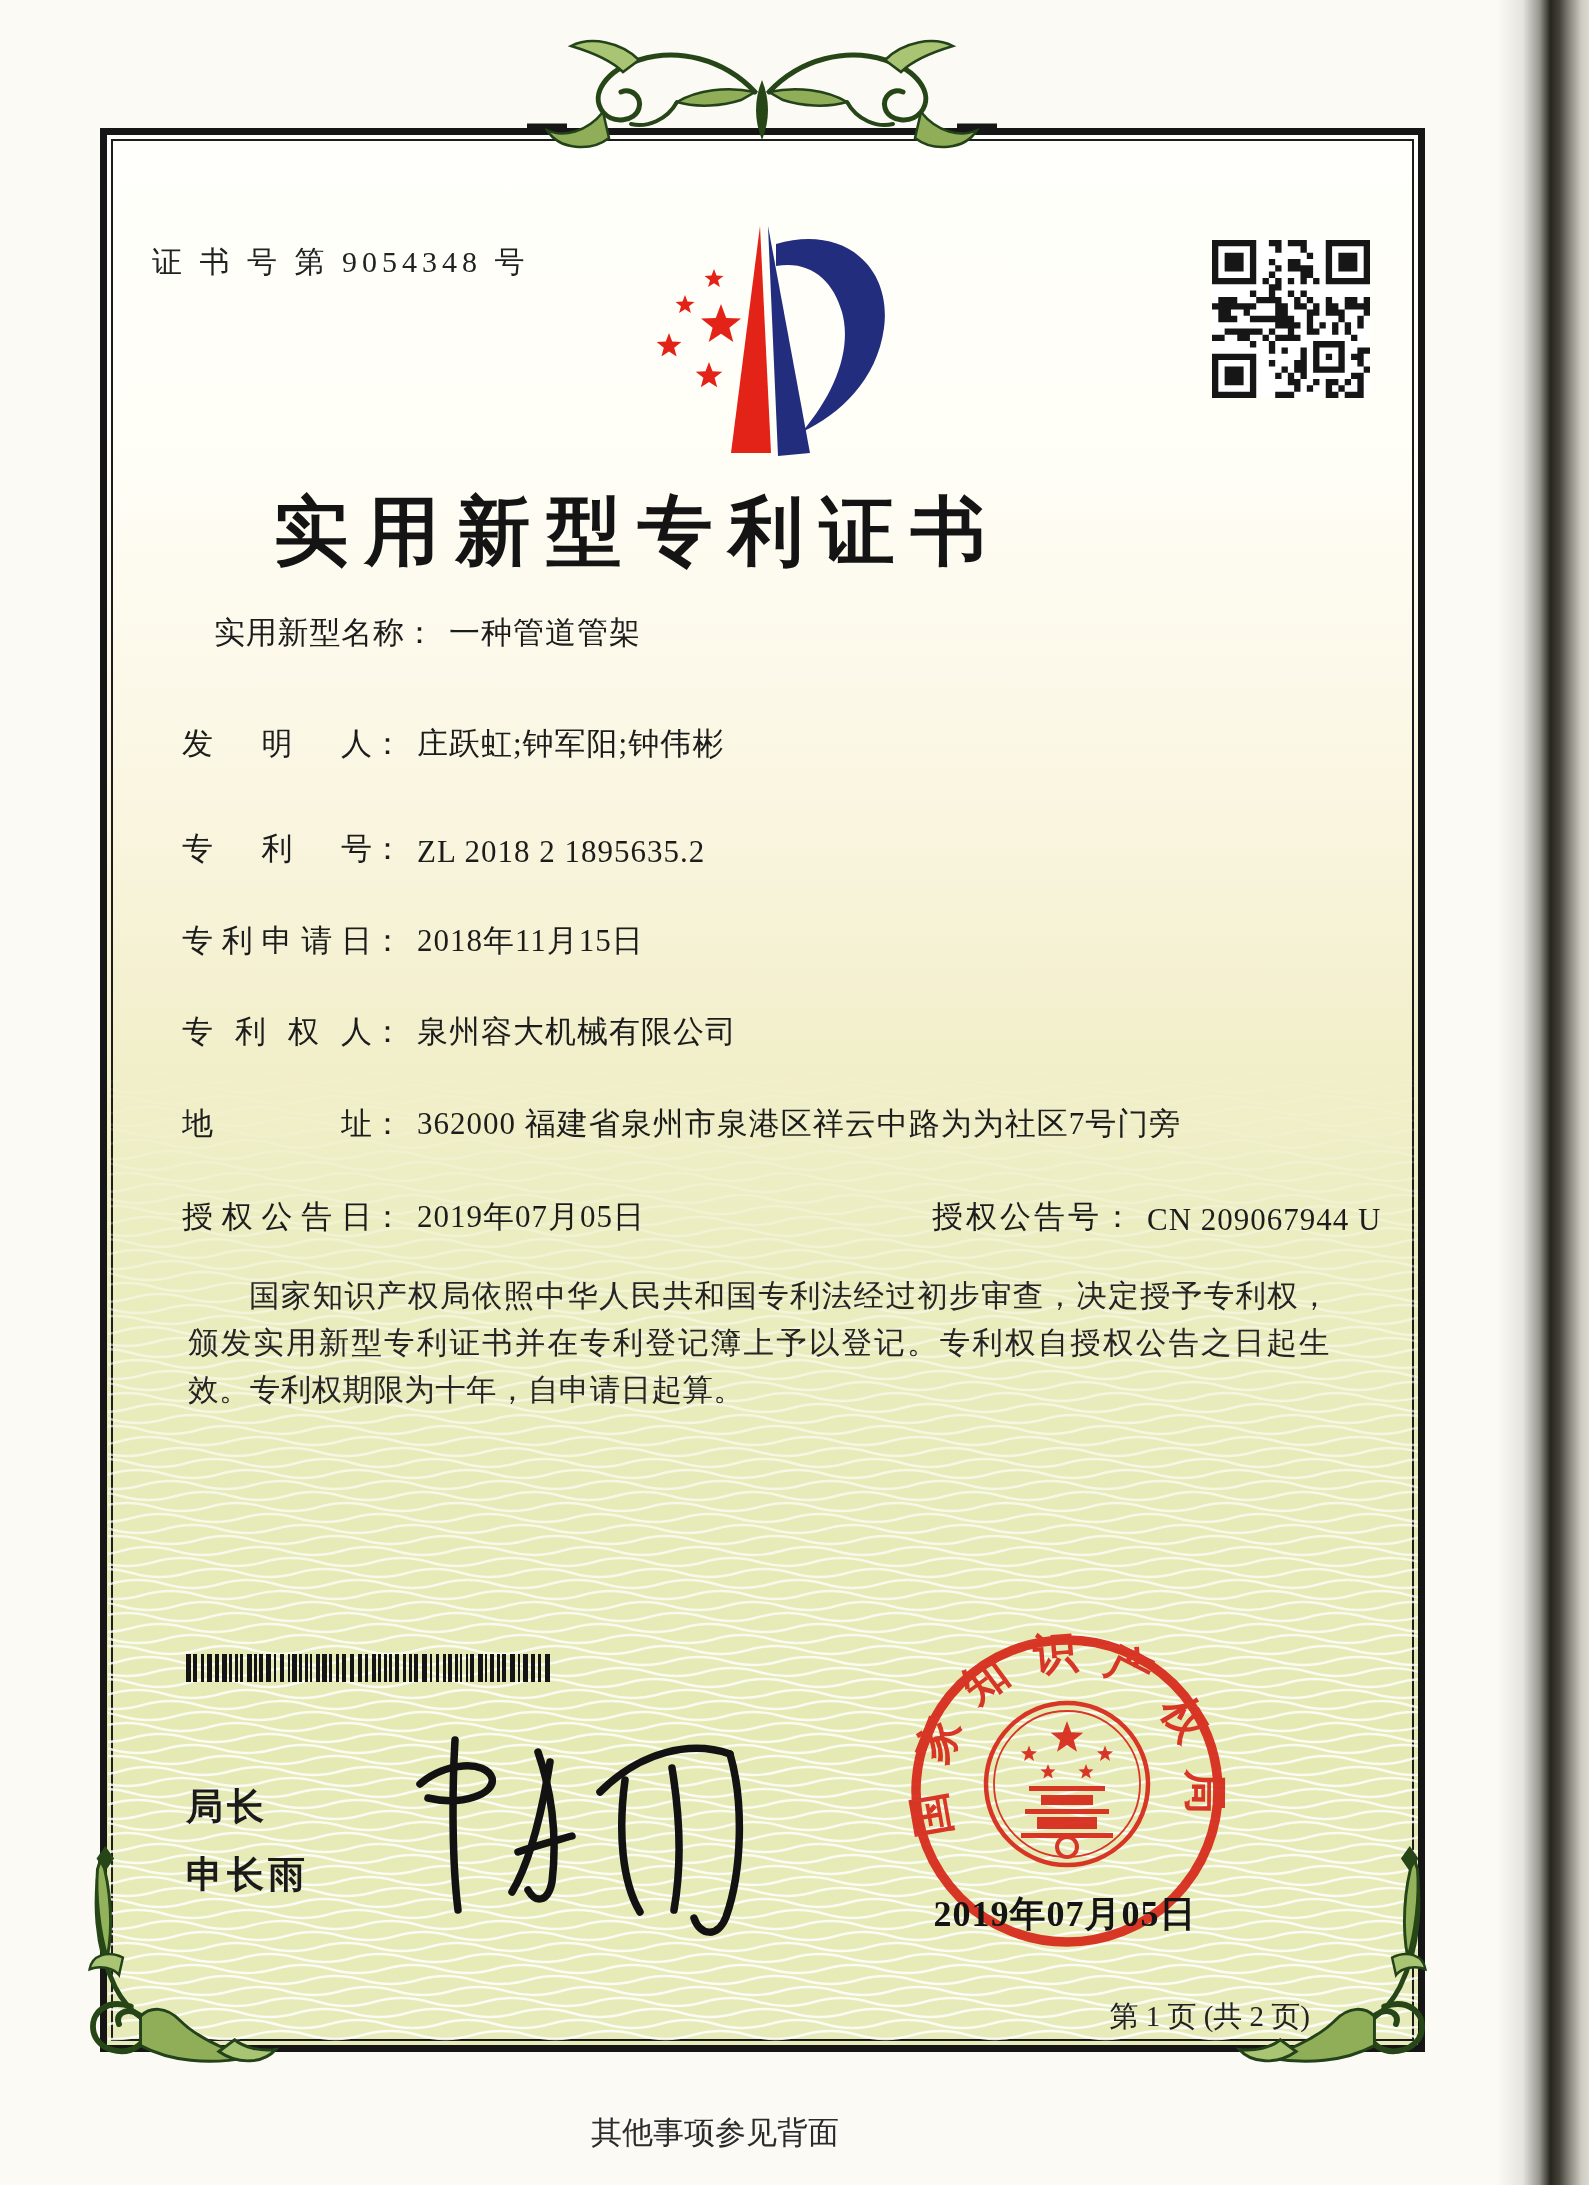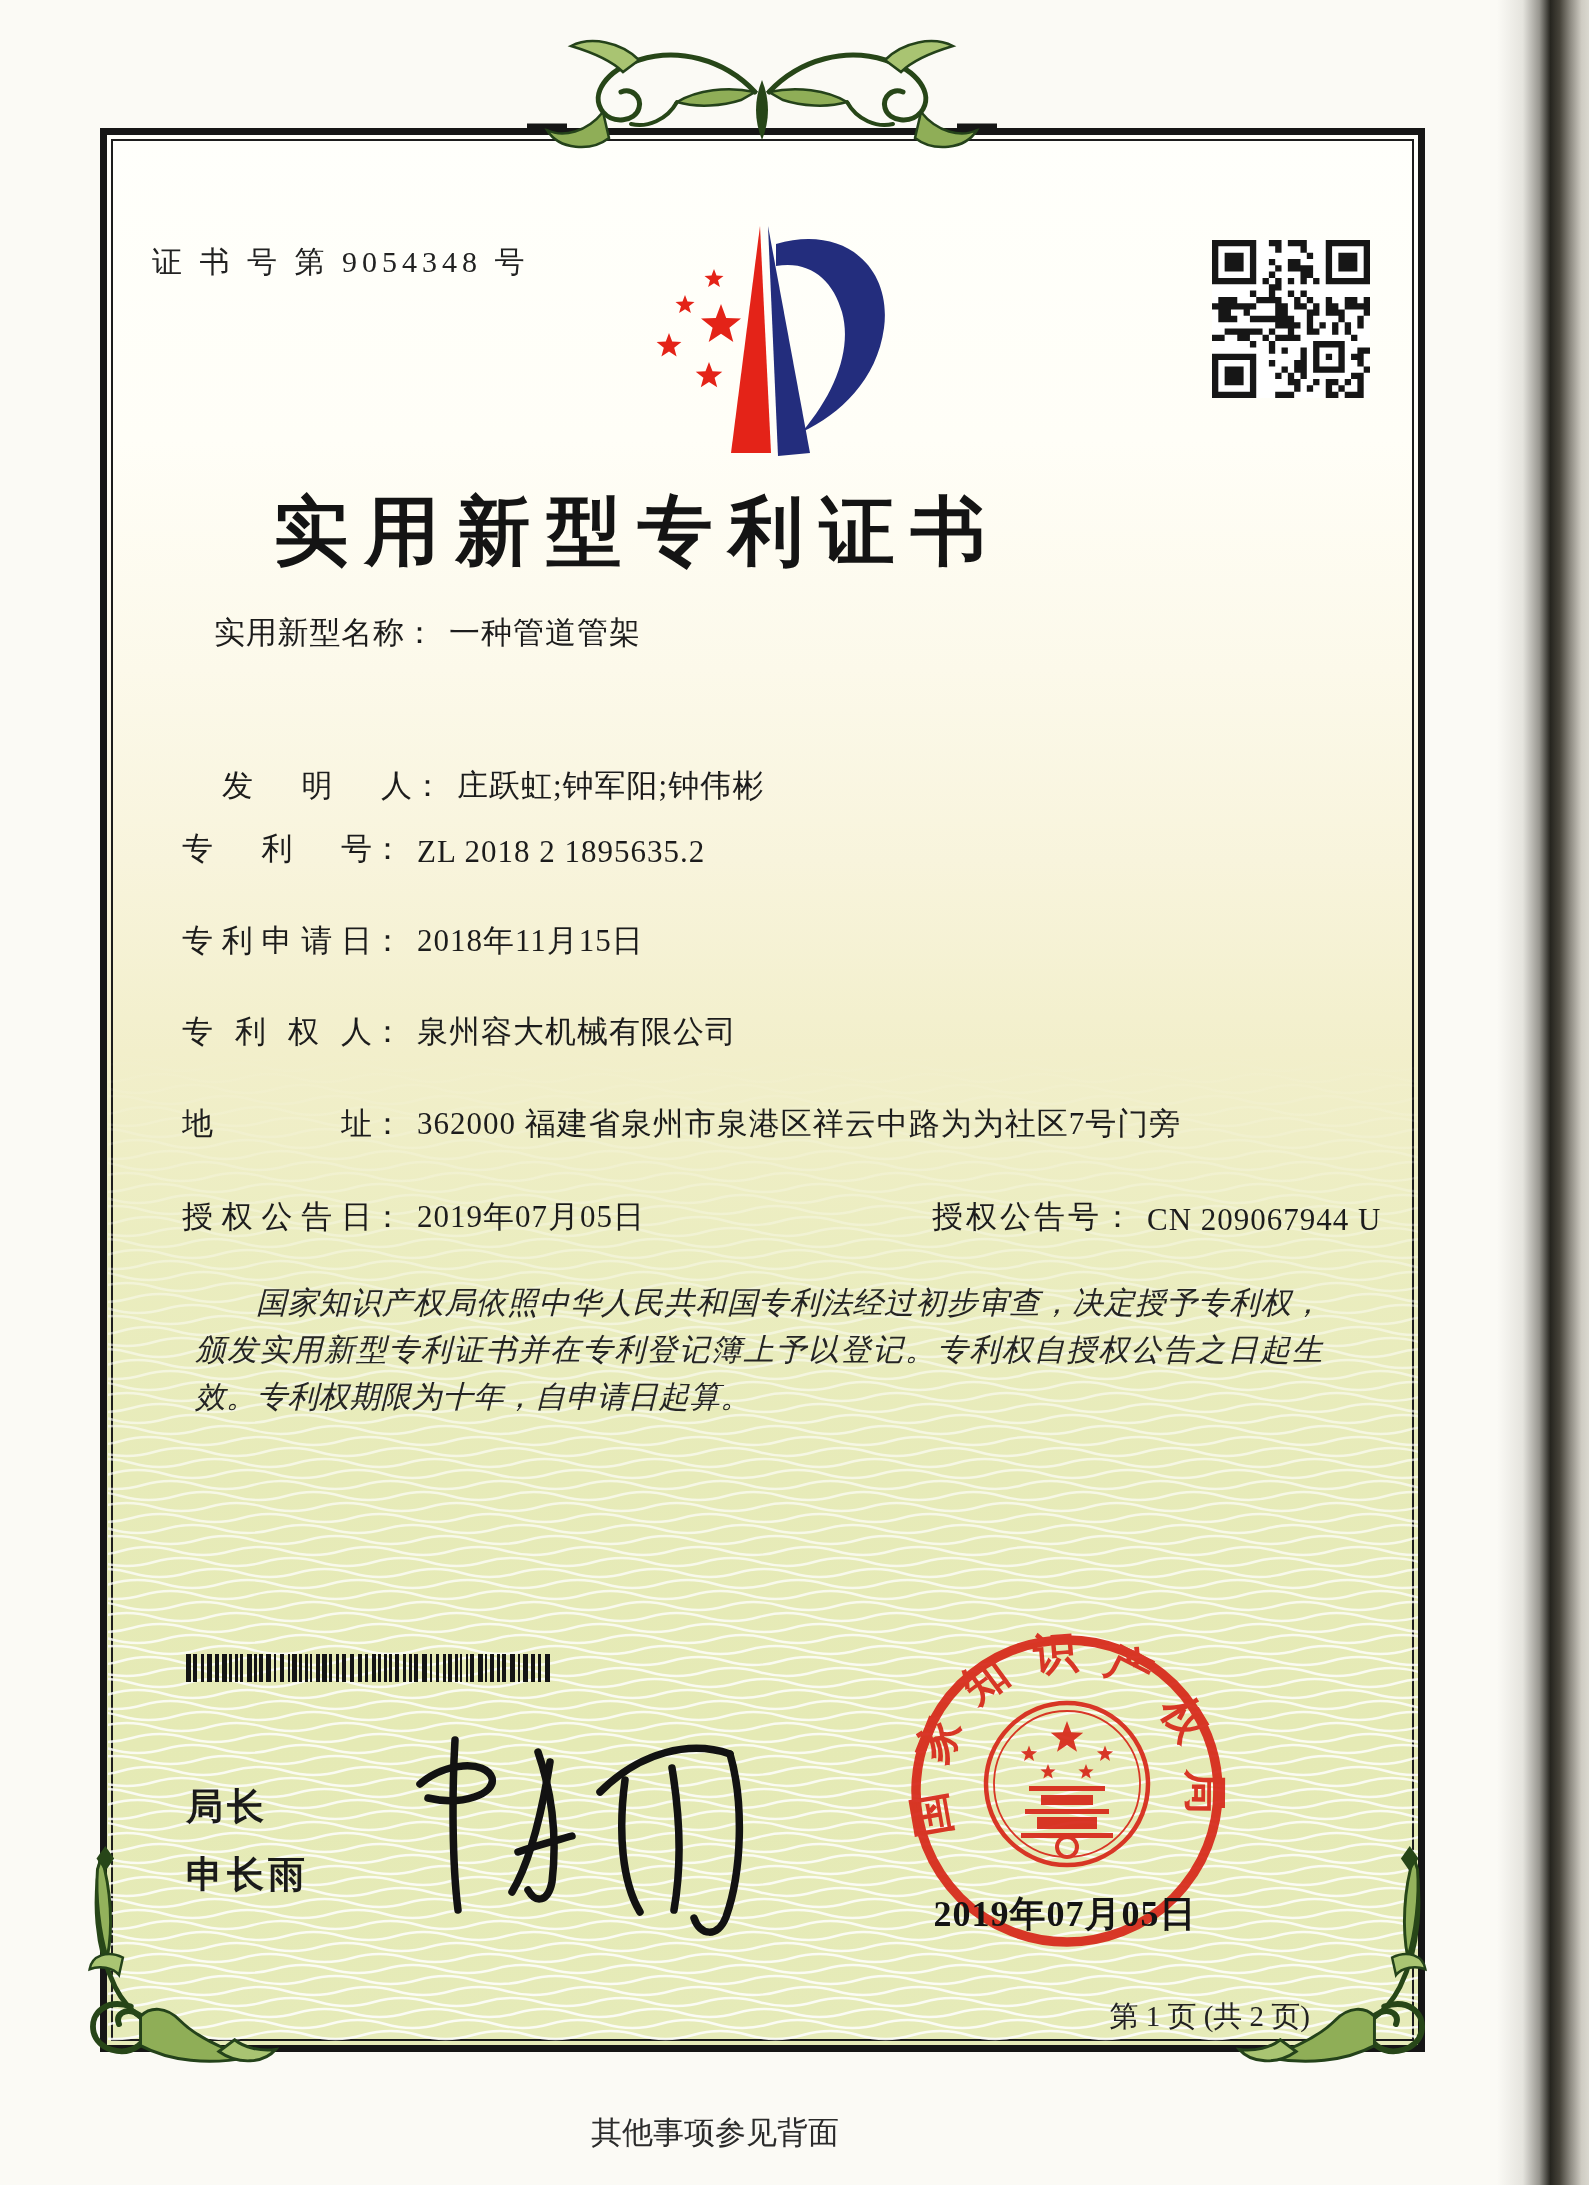--- a/index.html
+++ b/index.html
@@ -32,21 +32,21 @@
     left:100px;top:482px;width:1075px;text-align:center;z-index:4;
     font-size:75px;font-weight:700;letter-spacing:16px;color:#141414;
   }
   .frow{left:182px;height:44px;white-space:nowrap;font-size:31px;z-index:4;}
   .flabel{display:inline-block;width:190px;text-align:justify;text-align-last:justify;vertical-align:bottom;}
   .fcolon{display:inline-block;vertical-align:bottom;margin-right:14px;}
   .fvalue{display:inline-block;vertical-align:bottom;letter-spacing:1px;}
   .grant-no{left:750px;top:0;position:absolute;white-space:nowrap;}
   .paras{left:183px;top:1268px;width:1152px;z-index:4;font-size:30.5px;line-height:47px;
     letter-spacing:.4px;text-align:justify;color:#242424;}
-  .paras p{margin:12px;text-indent:2em;font-style:italic;}
+  .paras p{margin:5px;text-indent:2em;}
   #barcode{left:186px;top:1654px;z-index:4;}
   .signer{left:186px;font-size:37px;font-weight:700;z-index:4;color:#1a1a1a;
     font-family:"Liberation Sans","DejaVu Sans",sans-serif;letter-spacing:4px;}
   #signature{left:400px;top:1732px;z-index:5;}
   #seal{left:902px;top:1626px;z-index:5;}
   .seal-date{left:915px;top:1890px;width:300px;text-align:center;z-index:6;
     font-size:36px;font-weight:600;letter-spacing:1px;color:#141414;}
   .page-no{left:98px;top:1997px;width:1212px;text-align:right;font-size:29px;z-index:4;color:#222;}
   .back-note{left:110px;top:2112px;width:1210px;text-align:center;font-size:31px;z-index:4;color:#2b2b2b;}
   #flourish-top{left:527px;top:28px;z-index:3;}
@@ -216,21 +216,21 @@
 <svg id="qr" class="abs" width="158" height="158" viewBox="0 0 155 155">
   <rect x="0" y="0" width="155" height="155" fill="#ffffff"></rect>
   <path id="qrPath" fill="#161616" fill-rule="evenodd" d="M0.0 0.0h43.4v43.4h-43.4ZM6.2 6.2h31.0v31.0h-31.0ZM12.4 12.4h18.6v18.6h-18.6ZM111.6 0.0h43.4v43.4h-43.4ZM117.8 6.2h31.0v31.0h-31.0ZM124.0 12.4h18.6v18.6h-18.6ZM0.0 111.6h43.4v43.4h-43.4ZM6.2 117.8h31.0v31.0h-31.0ZM12.4 124.0h18.6v18.6h-18.6ZM99.2 99.2h31.0v31.0h-31.0ZM105.4 105.4h18.6v18.6h-18.6ZM111.6 111.6h6.2v6.2h-6.2ZM49.6 37.2h6.2v6.2h-6.2ZM37.2 49.6h6.2v6.2h-6.2ZM62.0 37.2h6.2v6.2h-6.2ZM37.2 62.0h6.2v6.2h-6.2ZM74.4 37.2h6.2v6.2h-6.2ZM37.2 74.4h6.2v6.2h-6.2ZM86.8 37.2h6.2v6.2h-6.2ZM37.2 86.8h6.2v6.2h-6.2ZM99.2 37.2h6.2v6.2h-6.2ZM37.2 99.2h6.2v6.2h-6.2ZM55.8 0.0h6.2v6.2h-6.2ZM62.0 0.0h6.2v6.2h-6.2ZM74.4 0.0h6.2v6.2h-6.2ZM80.6 0.0h6.2v6.2h-6.2ZM86.8 0.0h6.2v6.2h-6.2ZM62.0 6.2h6.2v6.2h-6.2ZM86.8 6.2h6.2v6.2h-6.2ZM93.0 12.4h6.2v6.2h-6.2ZM55.8 18.6h6.2v6.2h-6.2ZM74.4 18.6h6.2v6.2h-6.2ZM80.6 18.6h6.2v6.2h-6.2ZM62.0 24.8h6.2v6.2h-6.2ZM74.4 24.8h6.2v6.2h-6.2ZM80.6 24.8h6.2v6.2h-6.2ZM86.8 24.8h6.2v6.2h-6.2ZM93.0 24.8h6.2v6.2h-6.2ZM55.8 31.0h6.2v6.2h-6.2ZM86.8 31.0h6.2v6.2h-6.2ZM93.0 31.0h6.2v6.2h-6.2ZM55.8 43.4h6.2v6.2h-6.2ZM62.0 43.4h6.2v6.2h-6.2ZM55.8 49.6h6.2v6.2h-6.2ZM74.4 49.6h6.2v6.2h-6.2ZM86.8 49.6h6.2v6.2h-6.2ZM6.2 55.8h6.2v6.2h-6.2ZM12.4 55.8h6.2v6.2h-6.2ZM18.6 55.8h6.2v6.2h-6.2ZM43.4 55.8h6.2v6.2h-6.2ZM49.6 55.8h6.2v6.2h-6.2ZM55.8 55.8h6.2v6.2h-6.2ZM62.0 55.8h6.2v6.2h-6.2ZM80.6 55.8h6.2v6.2h-6.2ZM93.0 55.8h6.2v6.2h-6.2ZM111.6 55.8h6.2v6.2h-6.2ZM130.2 55.8h6.2v6.2h-6.2ZM136.4 55.8h6.2v6.2h-6.2ZM148.8 55.8h6.2v6.2h-6.2ZM0.0 62.0h6.2v6.2h-6.2ZM6.2 62.0h6.2v6.2h-6.2ZM12.4 62.0h6.2v6.2h-6.2ZM18.6 62.0h6.2v6.2h-6.2ZM24.8 62.0h6.2v6.2h-6.2ZM31.0 62.0h6.2v6.2h-6.2ZM62.0 62.0h6.2v6.2h-6.2ZM68.2 62.0h6.2v6.2h-6.2ZM80.6 62.0h6.2v6.2h-6.2ZM86.8 62.0h6.2v6.2h-6.2ZM99.2 62.0h6.2v6.2h-6.2ZM111.6 62.0h6.2v6.2h-6.2ZM117.8 62.0h6.2v6.2h-6.2ZM130.2 62.0h6.2v6.2h-6.2ZM136.4 62.0h6.2v6.2h-6.2ZM142.6 62.0h6.2v6.2h-6.2ZM148.8 62.0h6.2v6.2h-6.2ZM6.2 68.2h6.2v6.2h-6.2ZM12.4 68.2h6.2v6.2h-6.2ZM31.0 68.2h6.2v6.2h-6.2ZM62.0 68.2h6.2v6.2h-6.2ZM68.2 68.2h6.2v6.2h-6.2ZM93.0 68.2h6.2v6.2h-6.2ZM99.2 68.2h6.2v6.2h-6.2ZM111.6 68.2h6.2v6.2h-6.2ZM117.8 68.2h6.2v6.2h-6.2ZM124.0 68.2h6.2v6.2h-6.2ZM148.8 68.2h6.2v6.2h-6.2ZM6.2 74.4h6.2v6.2h-6.2ZM12.4 74.4h6.2v6.2h-6.2ZM18.6 74.4h6.2v6.2h-6.2ZM43.4 74.4h6.2v6.2h-6.2ZM49.6 74.4h6.2v6.2h-6.2ZM55.8 74.4h6.2v6.2h-6.2ZM62.0 74.4h6.2v6.2h-6.2ZM68.2 74.4h6.2v6.2h-6.2ZM74.4 74.4h6.2v6.2h-6.2ZM93.0 74.4h6.2v6.2h-6.2ZM124.0 74.4h6.2v6.2h-6.2ZM142.6 74.4h6.2v6.2h-6.2ZM62.0 80.6h6.2v6.2h-6.2ZM68.2 80.6h6.2v6.2h-6.2ZM74.4 80.6h6.2v6.2h-6.2ZM80.6 80.6h6.2v6.2h-6.2ZM93.0 80.6h6.2v6.2h-6.2ZM105.4 80.6h6.2v6.2h-6.2ZM117.8 80.6h6.2v6.2h-6.2ZM130.2 80.6h6.2v6.2h-6.2ZM142.6 80.6h6.2v6.2h-6.2ZM12.4 86.8h6.2v6.2h-6.2ZM18.6 86.8h6.2v6.2h-6.2ZM24.8 86.8h6.2v6.2h-6.2ZM31.0 86.8h6.2v6.2h-6.2ZM43.4 86.8h6.2v6.2h-6.2ZM55.8 86.8h6.2v6.2h-6.2ZM74.4 86.8h6.2v6.2h-6.2ZM93.0 86.8h6.2v6.2h-6.2ZM99.2 86.8h6.2v6.2h-6.2ZM117.8 86.8h6.2v6.2h-6.2ZM130.2 86.8h6.2v6.2h-6.2ZM0.0 93.0h6.2v6.2h-6.2ZM6.2 93.0h6.2v6.2h-6.2ZM24.8 93.0h6.2v6.2h-6.2ZM31.0 93.0h6.2v6.2h-6.2ZM49.6 93.0h6.2v6.2h-6.2ZM62.0 93.0h6.2v6.2h-6.2ZM68.2 93.0h6.2v6.2h-6.2ZM74.4 93.0h6.2v6.2h-6.2ZM80.6 93.0h6.2v6.2h-6.2ZM136.4 93.0h6.2v6.2h-6.2ZM55.8 99.2h6.2v6.2h-6.2ZM55.8 105.4h6.2v6.2h-6.2ZM68.2 105.4h6.2v6.2h-6.2ZM86.8 105.4h6.2v6.2h-6.2ZM142.6 105.4h6.2v6.2h-6.2ZM148.8 105.4h6.2v6.2h-6.2ZM86.8 111.6h6.2v6.2h-6.2ZM136.4 111.6h6.2v6.2h-6.2ZM142.6 111.6h6.2v6.2h-6.2ZM55.8 117.8h6.2v6.2h-6.2ZM80.6 117.8h6.2v6.2h-6.2ZM86.8 117.8h6.2v6.2h-6.2ZM142.6 117.8h6.2v6.2h-6.2ZM68.2 124.0h6.2v6.2h-6.2ZM80.6 124.0h6.2v6.2h-6.2ZM86.8 124.0h6.2v6.2h-6.2ZM148.8 124.0h6.2v6.2h-6.2ZM62.0 130.2h6.2v6.2h-6.2ZM74.4 130.2h6.2v6.2h-6.2ZM86.8 130.2h6.2v6.2h-6.2ZM136.4 130.2h6.2v6.2h-6.2ZM142.6 130.2h6.2v6.2h-6.2ZM74.4 136.4h6.2v6.2h-6.2ZM80.6 136.4h6.2v6.2h-6.2ZM99.2 136.4h6.2v6.2h-6.2ZM111.6 136.4h6.2v6.2h-6.2ZM117.8 136.4h6.2v6.2h-6.2ZM130.2 136.4h6.2v6.2h-6.2ZM142.6 136.4h6.2v6.2h-6.2ZM80.6 142.6h6.2v6.2h-6.2ZM93.0 142.6h6.2v6.2h-6.2ZM111.6 142.6h6.2v6.2h-6.2ZM124.0 142.6h6.2v6.2h-6.2ZM142.6 142.6h6.2v6.2h-6.2ZM62.0 148.8h6.2v6.2h-6.2ZM68.2 148.8h6.2v6.2h-6.2ZM74.4 148.8h6.2v6.2h-6.2ZM111.6 148.8h6.2v6.2h-6.2ZM117.8 148.8h6.2v6.2h-6.2ZM130.2 148.8h6.2v6.2h-6.2ZM136.4 148.8h6.2v6.2h-6.2ZM142.6 148.8h6.2v6.2h-6.2Z"></path>
 </svg>
 
 <div class="abs title">实用新型专利证书</div>
 
 <div class="abs frow" style="top:612px;margin-left:32px;">
   <span class="flabel">实用新型名称</span><span class="fcolon">：</span><span class="fvalue">一种管道管架</span>
 </div>
-<div class="abs frow" style="top:765px;margin-left:40px;">
+<div class="abs frow" style="top:723px;">
   <span class="flabel">发明人</span><span class="fcolon">：</span><span class="fvalue">庄跃虹;钟军阳;钟伟彬</span>
 </div>
 <div class="abs frow" style="top:828px;">
   <span class="flabel">专利号</span><span class="fcolon">：</span><span class="fvalue">ZL 2018 2 1895635.2</span>
 </div>
 <div class="abs frow" style="top:920px;">
   <span class="flabel">专利申请日</span><span class="fcolon">：</span><span class="fvalue">2018年11月15日</span>
 </div>
 <div class="abs frow" style="top:1011px;">
   <span class="flabel">专利权人</span><span class="fcolon">：</span><span class="fvalue">泉州容大机械有限公司</span>

